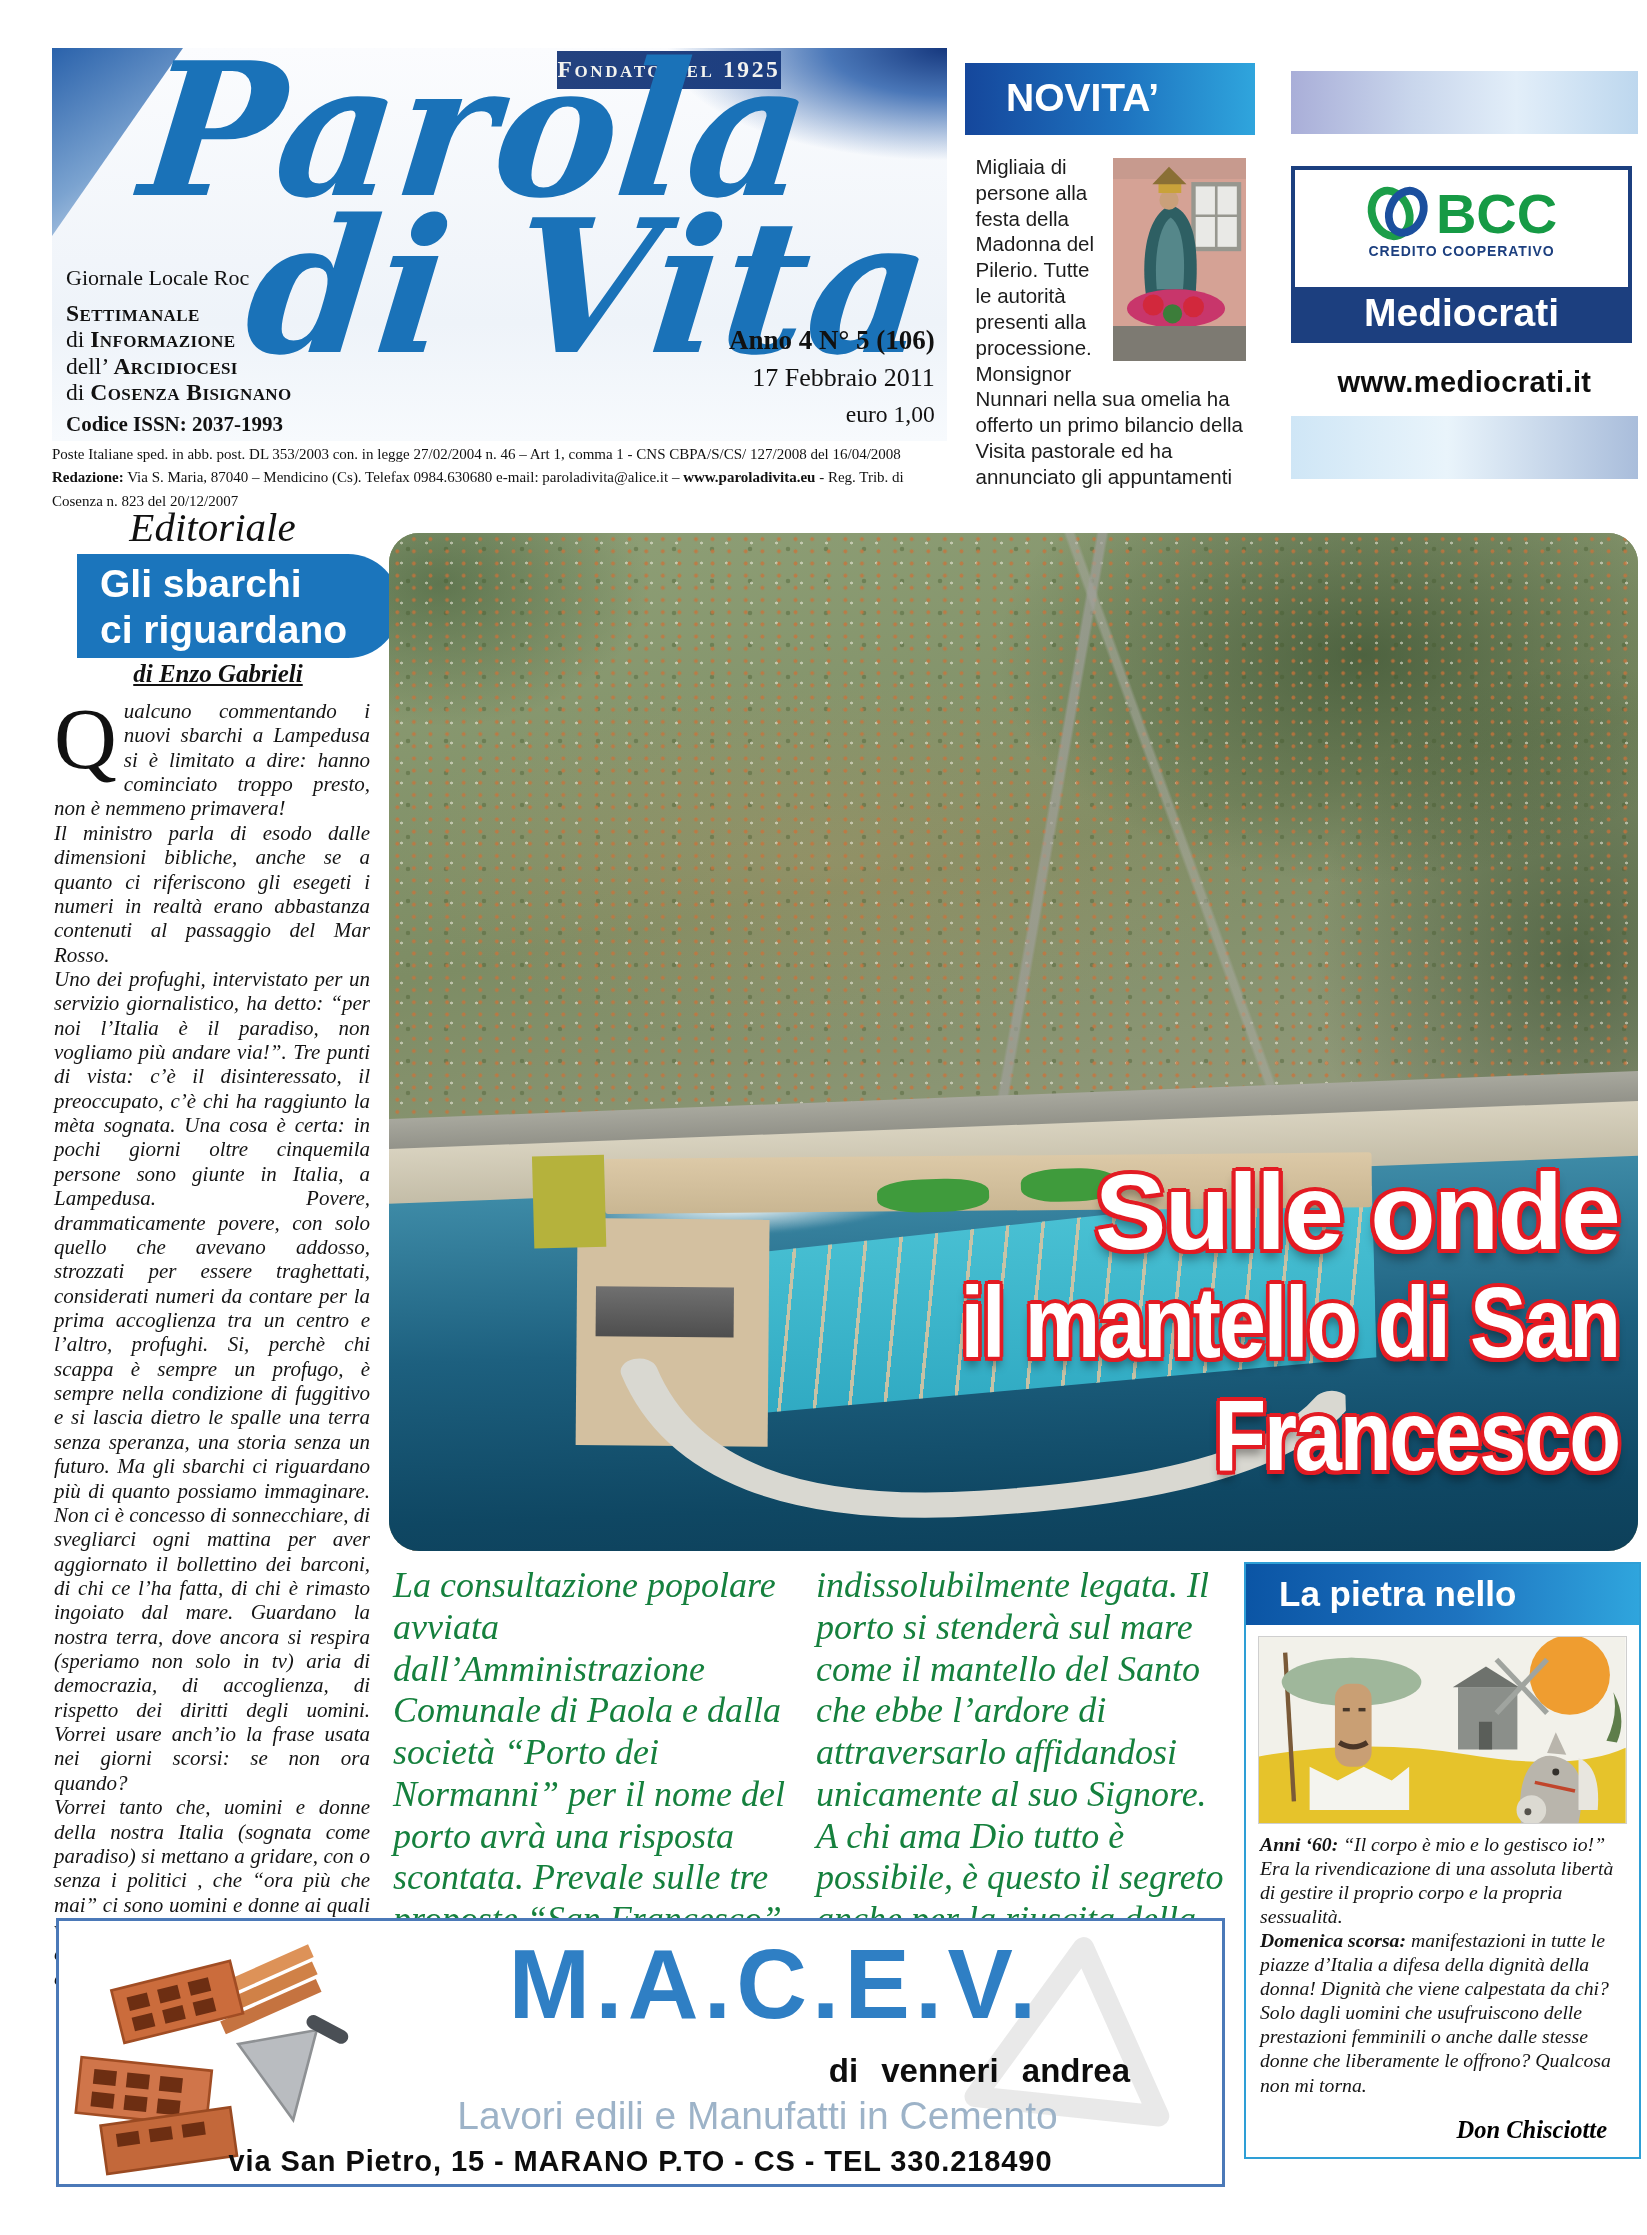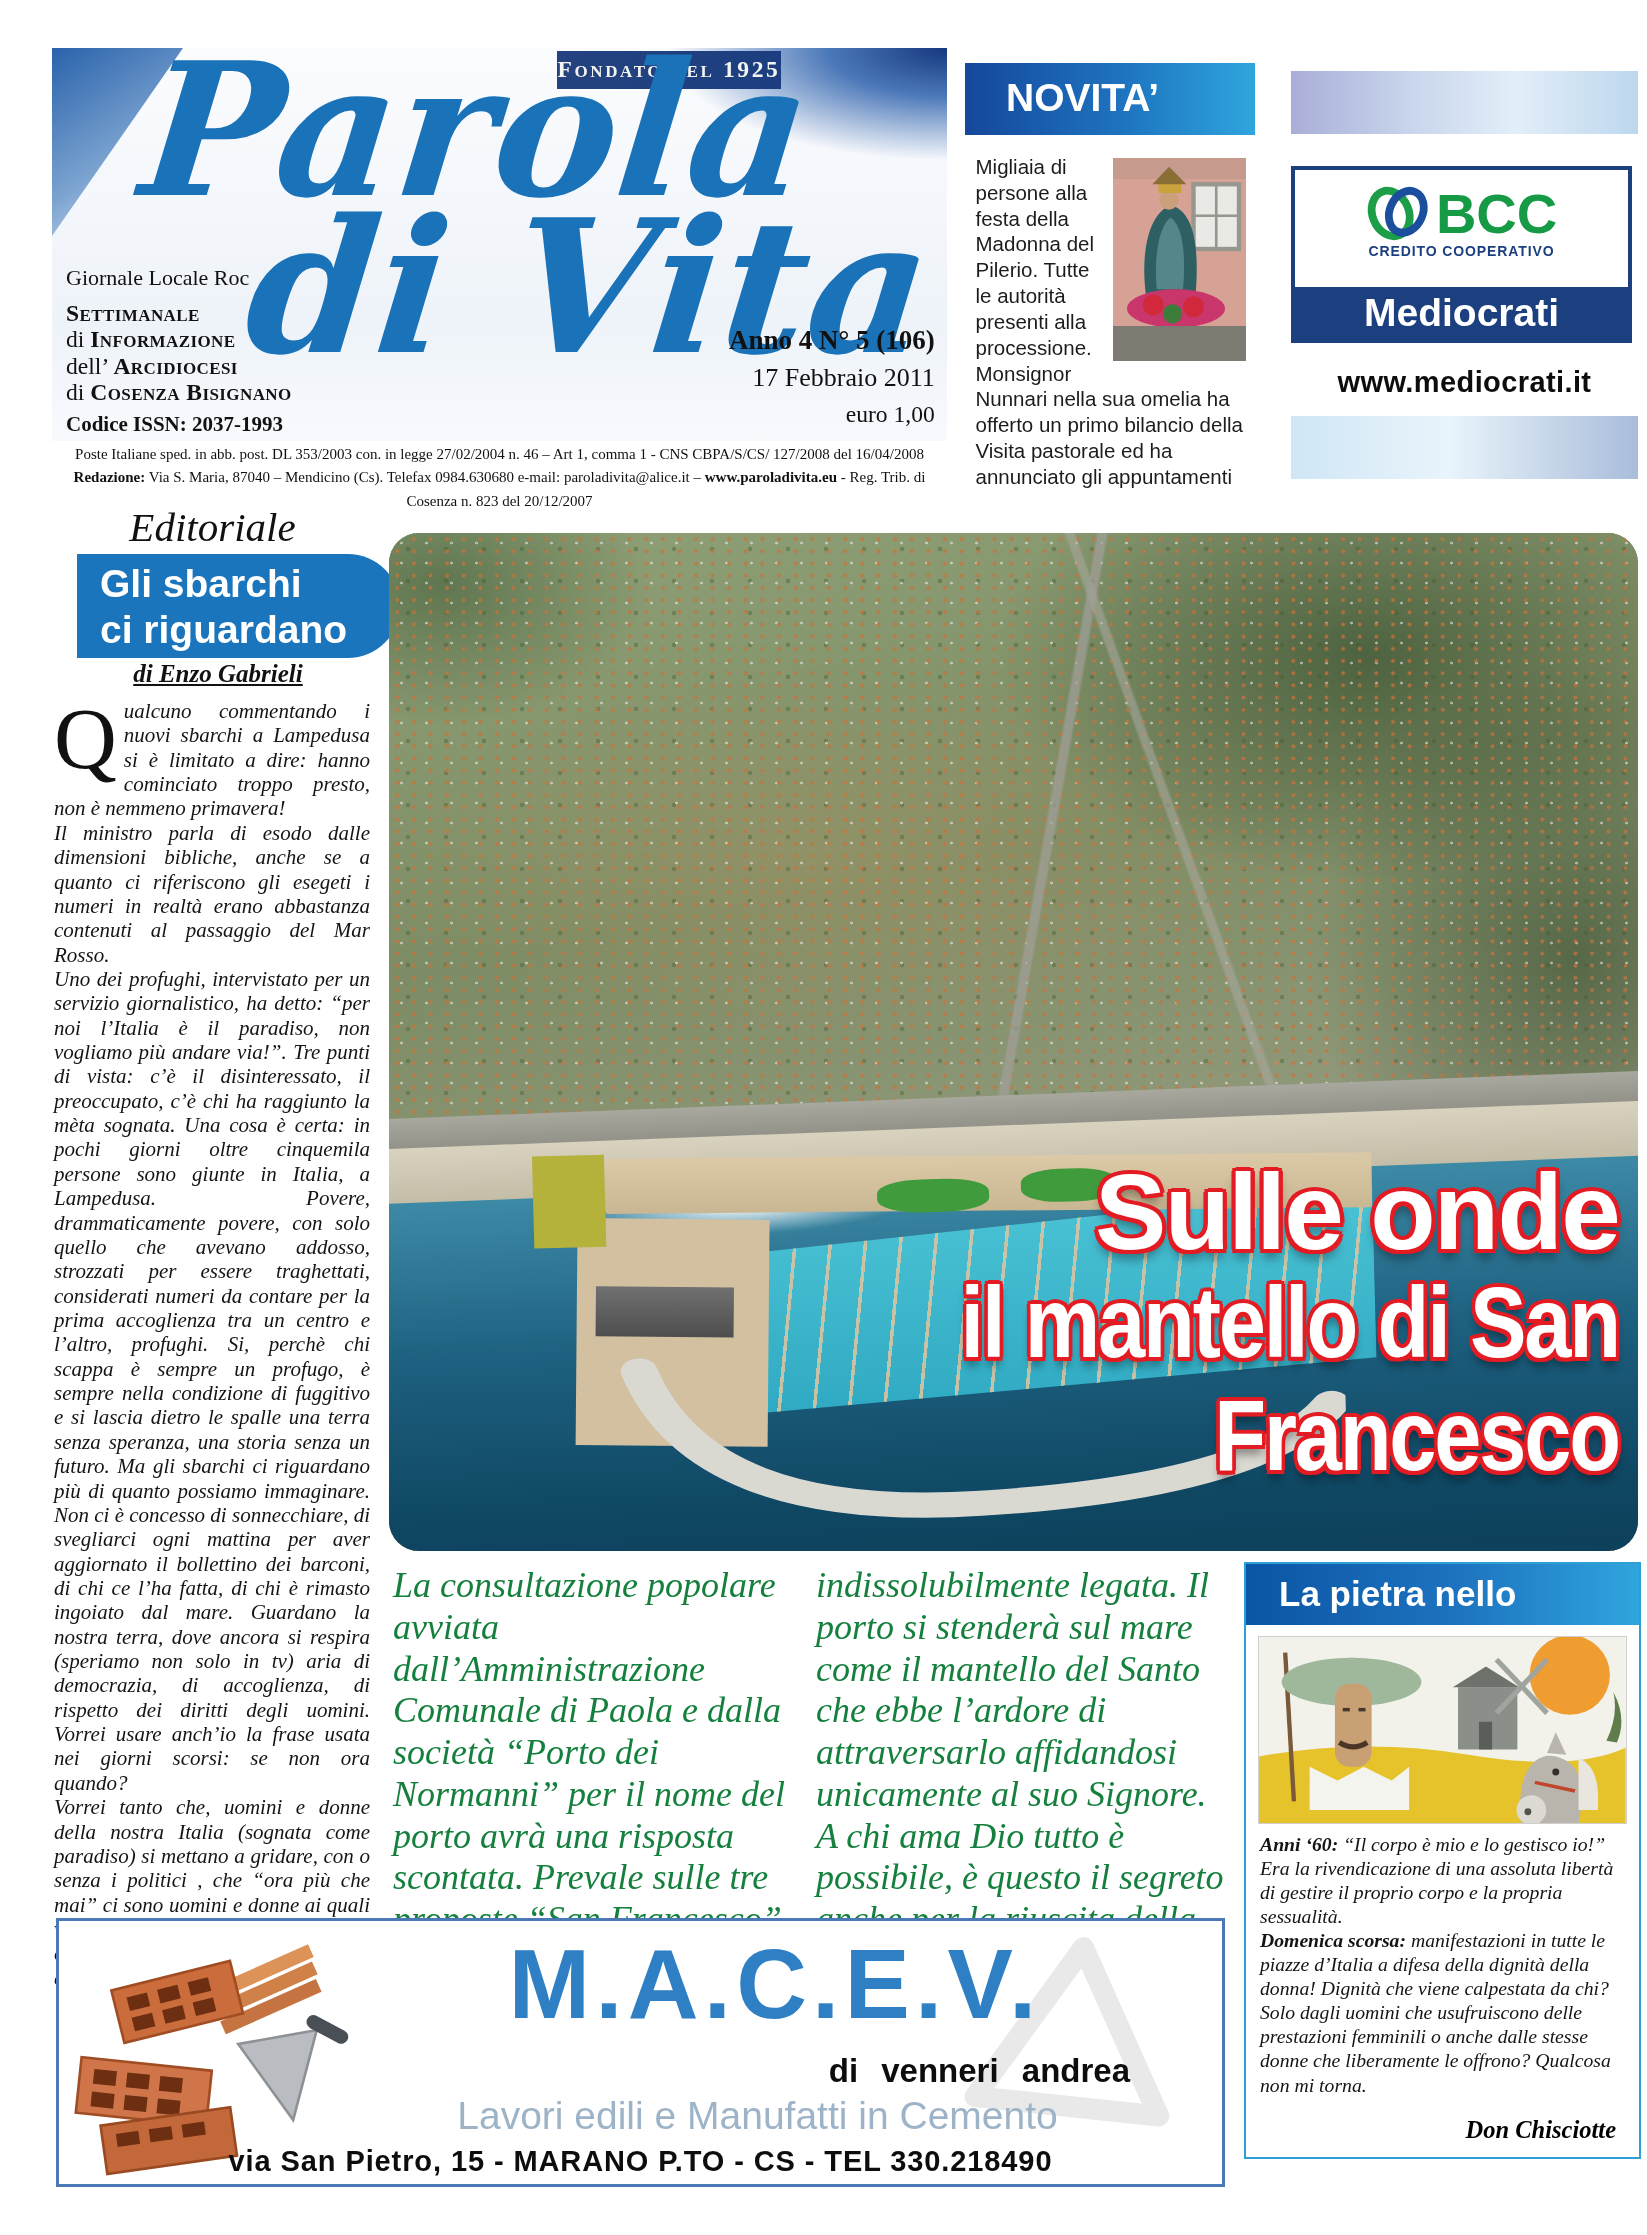--- a/index.html
+++ b/index.html
@@ -24,21 +24,21 @@
   #title-line2 { left:197px; top:147px; font-size:185px; }
   #mh-left { position:absolute; left:14px; top:217px; width:288px; font-family:"Liberation Serif",serif; color:#111; }
   #mh-roc { font-size:22px; margin-bottom:8.7px; }
   .weekly-line { font-size:23.6px; line-height:1.12; }
   .weekly-line .main { font-variant:small-caps; font-weight:bold; letter-spacing:0.4px; }
   #mh-issn { font-size:21px; font-weight:bold; margin-top:7px; }
   #mh-issue { position:absolute; right:12.2px; top:273px; text-align:right; font-family:"Liberation Serif",serif; color:#111; }
   #issue-no { font-size:27px; font-weight:bold; line-height:1.45; }
   #issue-date { font-size:26px; line-height:1.4; }
   #issue-price { font-size:23.6px; line-height:1.45; }
-  #postal { position:absolute; left:52px; top:443px; width:895px; text-align:center;
+  #postal { position:absolute; left:52px; top:443px; width:895px; text-align:left;
     font-family:"Liberation Serif",serif; font-size:15px; line-height:1.55; color:#111;
     font-stretch:condensed; }
   #postal b { font-weight:bold; }
 
   
   #novita { position:absolute; left:965px; top:63px; width:290px; height:430px; overflow:hidden; }
   #novita-head { height:72px; background:linear-gradient(90deg,#15479c 0%, #1e74c0 55%, #2fa5dd 100%);
     color:#fff; font-family:"Liberation Sans",sans-serif; font-weight:bold; font-size:39px;
     line-height:70px; padding-left:41px; }
   #novita-body { padding:19px 8.7px 0 10.5px; font-family:"Liberation Sans",sans-serif;
@@ -140,21 +140,21 @@
   
   #pietra { position:absolute; left:1244px; top:1562px; width:397px; height:597px;
     border:2.6px solid #2e9fd6; background:#fff; overflow:hidden; }
   #pietra-head { height:61px; background:linear-gradient(90deg,#0b55a5 0%, #1e74c0 55%, #2fa5dd 100%);
     color:#fff; font-family:"Liberation Sans",sans-serif; font-weight:bold; font-size:35px;
     line-height:59px; padding-left:33px; }
   #pietra-art { margin:10.5px 12.2px 7px 12.2px; height:188px; border:0.9px solid #cfcfcf; overflow:hidden; }
   #pietra-text { padding:1.7px 14px 0 14px; font-family:"Liberation Serif",serif; font-size:19.7px;
     line-height:1.22; color:#141414; font-style:italic; }
   #pietra-text .lead { font-style:italic; font-weight:bold; }
-  #pietra-sign { text-align:right; padding-right:23px; margin-top:19px;
+  #pietra-sign { text-align:right; padding-right:32px; margin-top:19px;
     font-family:"Liberation Serif",serif; font-weight:bold; font-style:italic; font-size:24.5px; }
   #pietra-url { text-align:center; margin-top:12px; font-family:"Liberation Serif",serif;
     font-weight:bold; font-style:italic; font-size:15.7px; color:#222; }
 
   
   #macev { position:absolute; left:56px; top:1918px; width:1169px; height:269px;
     border:3.5px solid #4b79b8; background:#fff; overflow:hidden; }
   #macev-watermark { position:absolute; right:42px; top:12.2px; opacity:.5; transform:rotate(6deg); }
   #macev-bricks { position:absolute; left:8.7px; top:10.5px; width:288px; height:245px; }
   #macev-name { position:absolute; left:288px; top:14px; width:856px; text-align:center;

